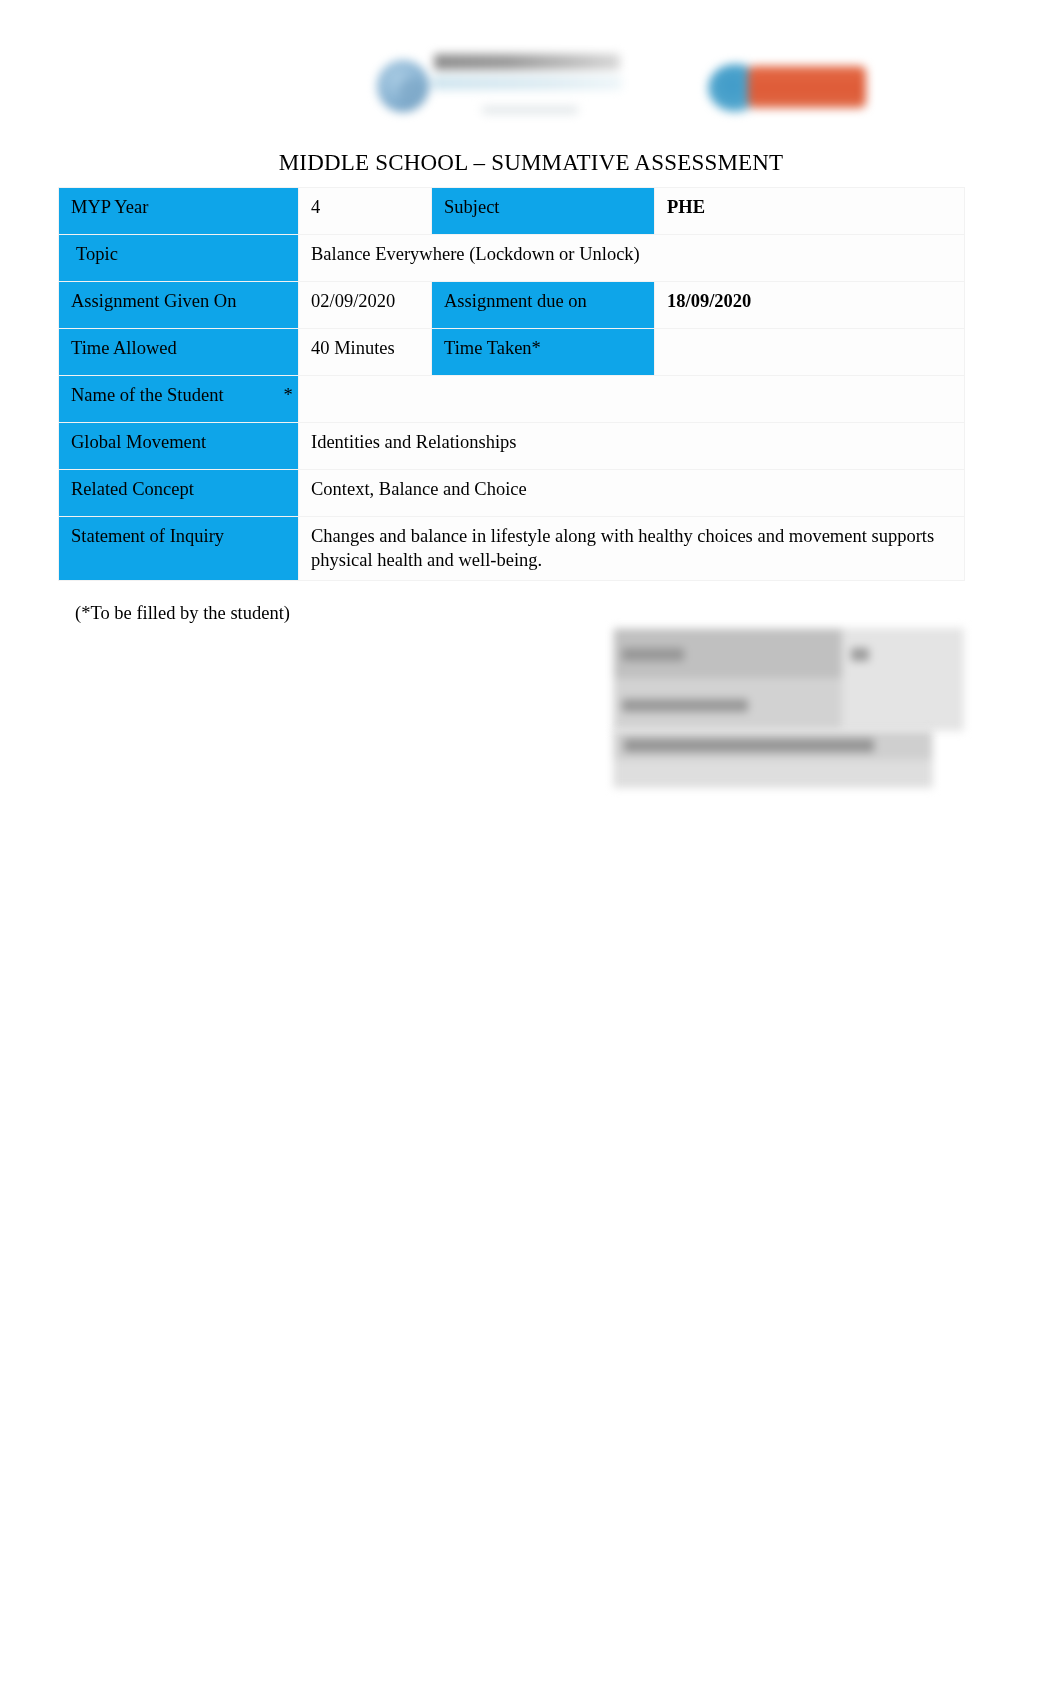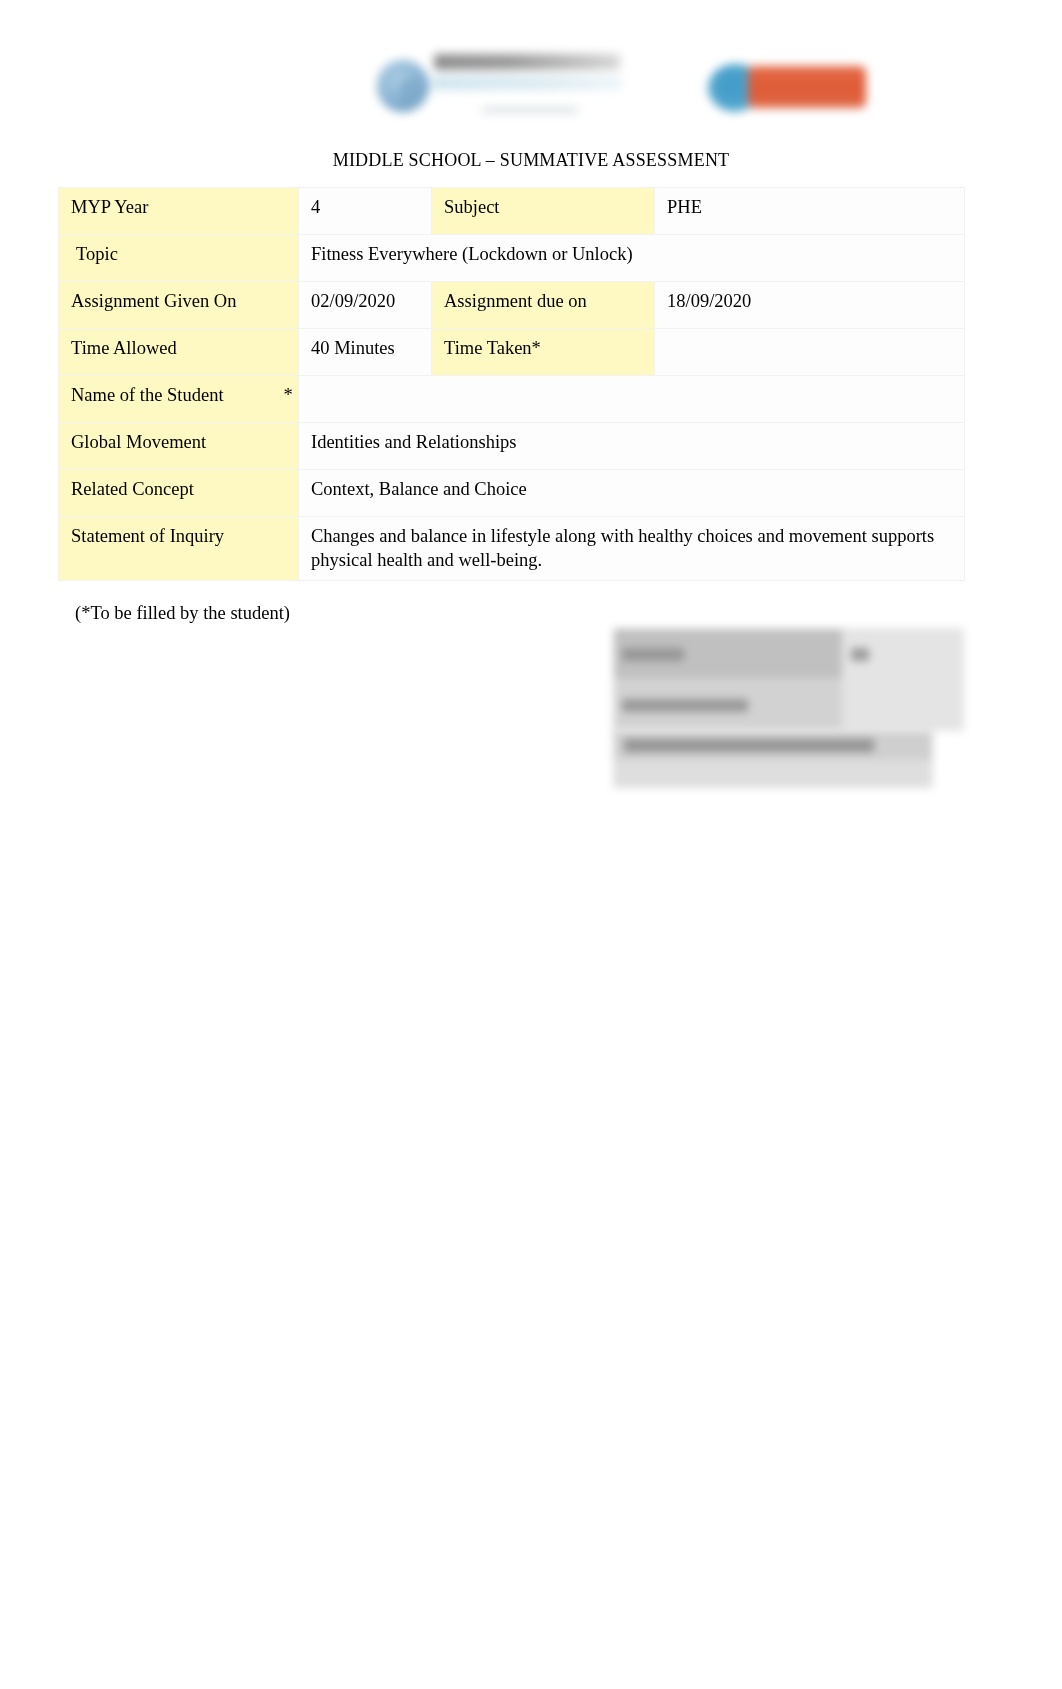--- a/index.html
+++ b/index.html
@@ -109,21 +109,21 @@
     background: linear-gradient(180deg, #e46a46 0%, #de5a36 55%, #e06b48 100%);
   }
 
   
   .doc-title {
     position: absolute;
     top: 150px;
     left: 0;
     width: 1062px;
     text-align: center;
-    font-size: 18px;
+    font-size: 23px;
     letter-spacing: .2px;
   }
 
   
   .info-table {
     position: absolute;
     left: 58px;
     top: 187px;
     width: 866px;
     border-collapse: collapse;
@@ -131,29 +131,29 @@
     font-size: 18.5px;
   }
   .info-table td {
     border: 1px solid #f2f2f2;
     padding: 8px 0 8px 12px;
     vertical-align: top;
     line-height: 1.28;
     height: 30px;
   }
   .shade {
-    background: #fef9c3;
+    background: #0ea5e9;
   }
   .plain {
     background: #fdfdfd;
   }
   .c-label { width: 227px; }
   .c-val1  { width: 120px; }
   .c-lab2  { width: 210px; margin-left: 8px; }
-  .c-val2  { width: 297px; }
+  .c-val2  { width: 297px; font-weight: bold; }
 
   .indent-sm { padding-left: 17px !important; }
   .star-gap {
     display: inline-block;
     padding-left: 60px;
   }
 
   
   .footnote {
     position: absolute;
@@ -260,21 +260,21 @@
 
     <tr>
       <td class="shade c-label">MYP Year</td>
       <td class="plain c-val1">4</td>
       <td class="shade c-lab2">Subject</td>
       <td class="plain c-val2">PHE</td>
     </tr>
 
     <tr>
       <td class="shade c-label indent-sm"> Topic</td>
-      <td class="plain" colspan="3">Fitness Everywhere (Lockdown or Unlock)</td>
+      <td class="plain" colspan="3">Balance Everywhere (Lockdown or Unlock)</td>
     </tr>
 
     <tr>
       <td class="shade c-label">Assignment Given On</td>
       <td class="plain c-val1">02/09/2020</td>
       <td class="shade c-lab2">Assignment due on</td>
       <td class="plain c-val2">18/09/2020</td>
     </tr>
 
     <tr>

